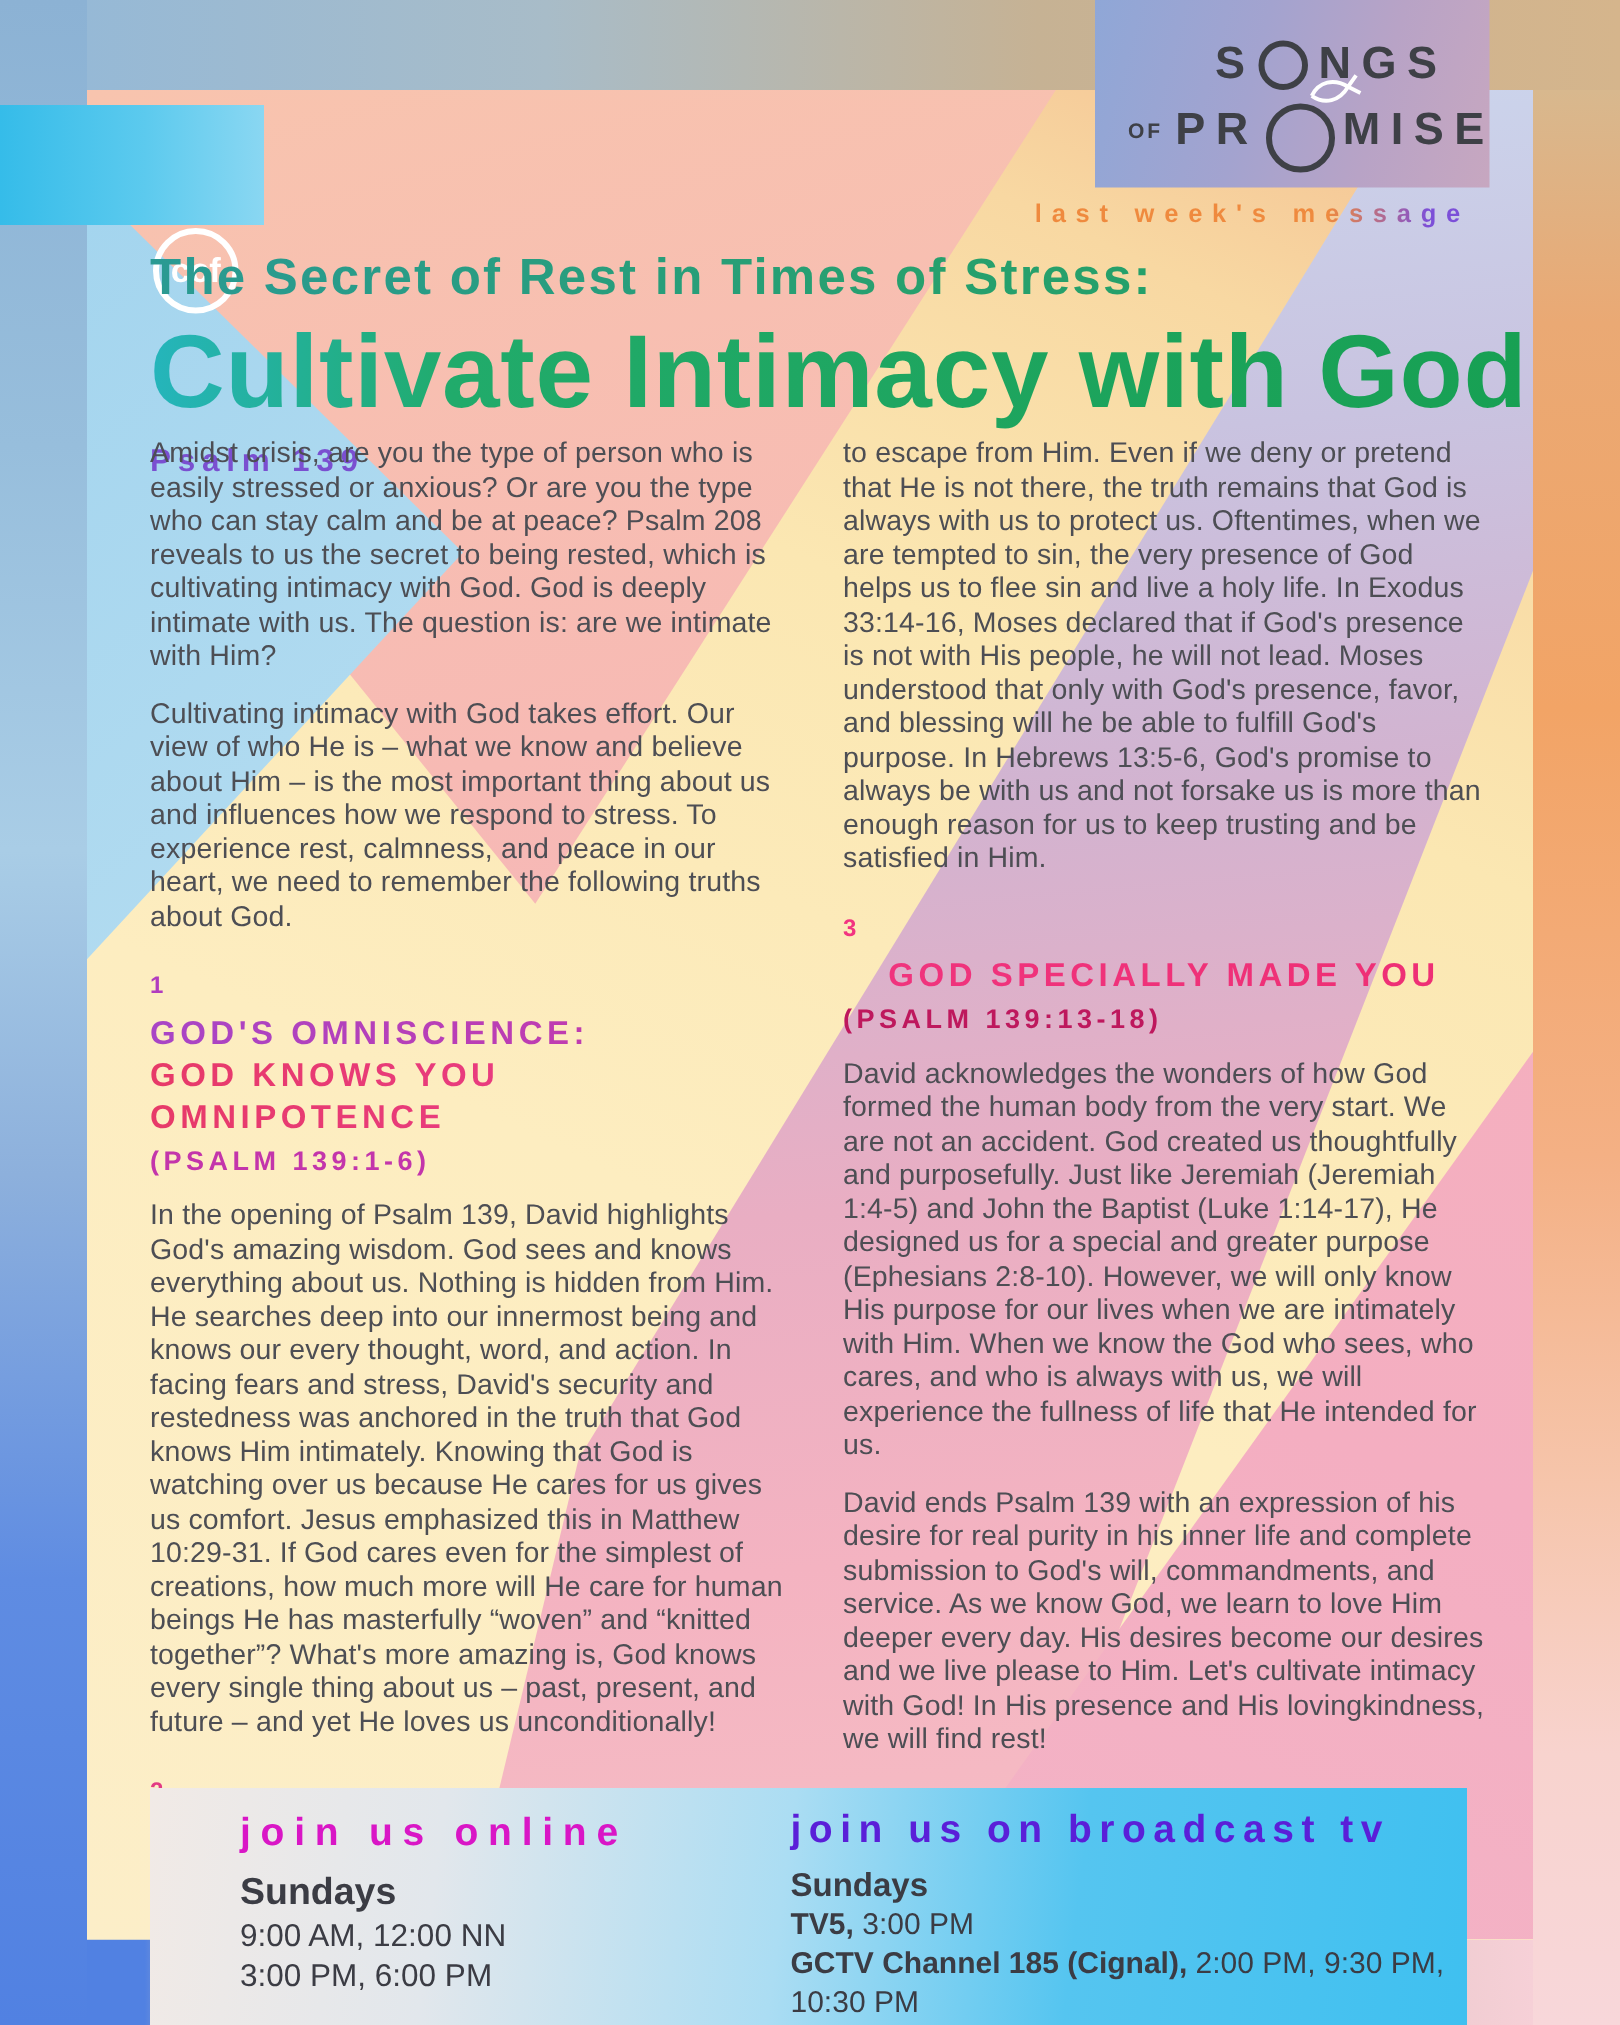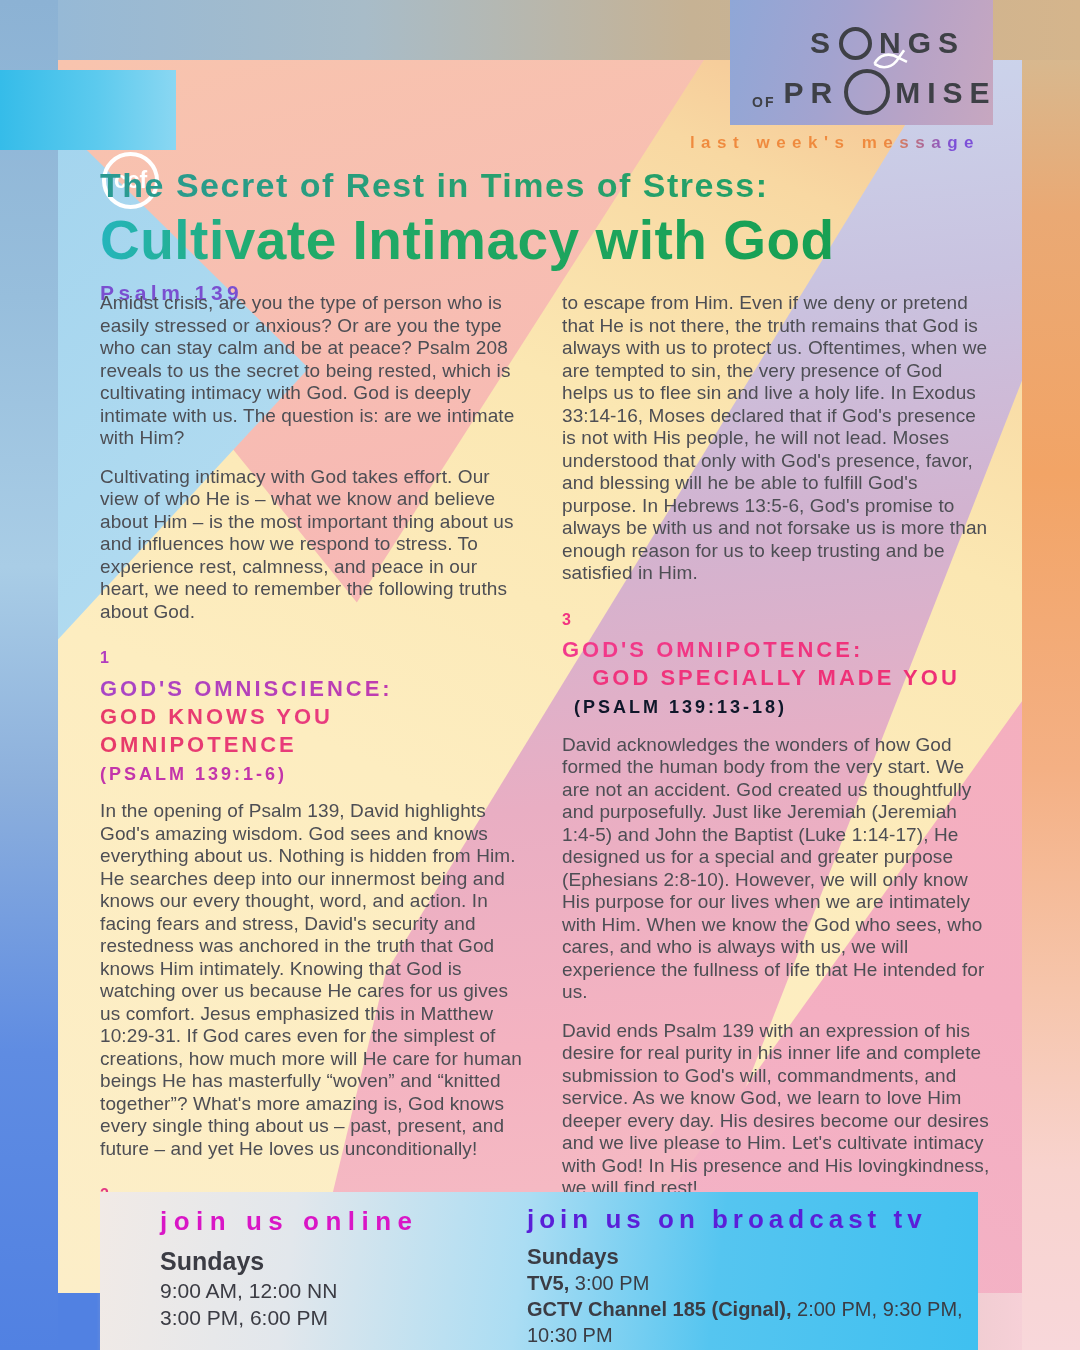--- a/index.html
+++ b/index.html
@@ -34,38 +34,38 @@
     background:linear-gradient(90deg,#35bce9 0%,#5ccaee 55%,#8ad7f2 100%);}
   .ccf-circle{position:absolute;left:102px;top:82px;width:49px;height:49px;border:4px solid #fff;
     border-radius:50%;display:flex;align-items:center;justify-content:center;}
   .ccf-circle span{color:#fff;font-size:23px;font-weight:700;}
 
   
   .songs-box{position:absolute;left:730px;top:0;width:263px;height:125px;color:#3e4046;
     background:linear-gradient(105deg,#8fa7d7 0%,#a3a3cf 40%,#b8a3c6 70%,#c7a7c0 100%);}
   .songs-l1{position:absolute;left:80px;top:26px;display:flex;align-items:center;
     font-size:30px;font-weight:700;letter-spacing:7px;}
-  .songs-l2{position:absolute;left:22px;top:64px;display:flex;align-items:flex-end;
+  .songs-l2{position:absolute;left:22px;top:64px;display:flex;align-items:center;
     font-size:30px;font-weight:700;letter-spacing:7px;}
   .of{font-size:14px;letter-spacing:2px;margin-right:8px;font-weight:700;}
   .circle-o-sm{width:25px;height:25px;border:4px solid #3e4046;border-radius:50%;margin:0 7px 0 2px;}
   .circle-o-lg{width:38px;height:38px;border:4.5px solid #3e4046;border-radius:50%;margin:0 5px;position:relative;top:5px;}
   .fish{position:absolute;left:142px;top:50px;transform:rotate(-14deg);}
 
   
   .gtext{-webkit-background-clip:text;background-clip:text;color:transparent;}
   .tagline{position:absolute;left:300px;top:133px;width:680px;text-align:right;
     font-size:17px;font-weight:700;letter-spacing:6.5px;
     background-image:linear-gradient(90deg,#ef8a3e 0%,#ef8a3e 86%,#7c4fd8 96%,#7c4fd8 100%);}
 
   
   .title{position:absolute;left:100px;top:166px;}
   .title-eyebrow{font-size:34px;font-weight:700;letter-spacing:1.5px;
     background-image:linear-gradient(90deg,#2a9a93 0%,#27a06e 55%,#22a064 100%);}
-  .title-main{font-size:55px;font-weight:800;margin-top:3px;letter-spacing:0.5px;
+  .title-main{font-size:69px;font-weight:800;margin-top:3px;letter-spacing:0.5px;
     background-image:linear-gradient(90deg,#25b5bc 0%,#21ab6b 22%,#1ea55f 60%,#17a053 100%);}
   .title-ref{margin-top:9px;font-size:21px;font-weight:700;letter-spacing:4.5px;
     background-image:linear-gradient(90deg,#7a4fd0 0%,#7a4fd0 82%,#e23a84 93%,#e23a84 100%);}
 
   
   .col{position:absolute;top:292px;width:428px;color:#4d4e54;font-size:19px;line-height:22.5px;letter-spacing:0.1px;}
   .col-left{left:100px;}
   .col-right{left:562px;}
   .col p{margin:0 0 16px 0;}
   .sec{margin-top:24px;}
@@ -76,21 +76,21 @@
   .s1a{background-image:linear-gradient(90deg,#a845c6,#cb37a5);}
   .s1b{background-image:linear-gradient(90deg,#e73a68,#ea3d92);}
   .s1r{color:#c335ab;}
   .s2n{color:#e23a85;}
   .s2a{background-image:linear-gradient(90deg,#ee4884,#dd2cba);}
   .s2b{background-image:linear-gradient(90deg,#e8356a,#d12cbd);}
   .s2r{color:#ee3f92;}
   .s3n{color:#f23381;}
   .s3a{background-image:linear-gradient(90deg,#f23a8c,#ee2f74);}
   .s3b{background-image:linear-gradient(90deg,#f0347e,#ee2f74);text-align:center;}
-  .s3r{color:#0f172a;margin-left:12px;}
+  .s3r{color:#be185d;}
 
   
   .footer{position:absolute;left:100px;top:1192px;width:878px;height:158px;color:#3b3c44;
     background:linear-gradient(97deg,#f1eae6 0%,#e2e7ec 22%,#abddf3 48%,#55c5f0 70%,#3fc0f0 100%);}
   .fo{position:absolute;left:60px;top:14px;}
   .fo-h{font-size:26px;font-weight:800;letter-spacing:6.5px;color:#d916c6;}
   .fo-day{margin-top:10px;font-size:25px;font-weight:700;}
   .fo-t{font-size:21px;margin-top:3px;}
   .socials{position:absolute;left:218px;top:52px;}
   .soc-row{display:flex;align-items:center;margin-bottom:9px;}
@@ -171,21 +171,20 @@
       <div class="sec-t s2b gtext">GOD IS ALWAYS WITH YOU</div>
       <div class="sec-ref s2r">(PSALM 139:1-6)</div>
     </div>
     <p>God not just sees everything; He is always present and near to us. There is no place where we can run</p>
   </div>
 
   <div class="col col-right">
     <p>to escape from Him. Even if we deny or pretend that He is not there, the truth remains that God is always with us to protect us. Oftentimes, when we are tempted to sin, the very presence of God helps us to flee sin and live a holy life. In Exodus 33:14-16, Moses declared that if God's presence is not with His people, he will not lead. Moses understood that only with God's presence, favor, and blessing will he be able to fulfill God's purpose. In Hebrews 13:5-6, God's promise to always be with us and not forsake us is more than enough reason for us to keep trusting and be satisfied in Him.</p>
     <div class="sec">
       <div class="sec-num s3n">3</div>
-      <div class="sec-t s3a gtext">GOD'S OMNIPOTENCE:</div>
       <div class="sec-t s3b gtext">GOD SPECIALLY MADE YOU</div>
       <div class="sec-ref s3r">(PSALM 139:13-18)</div>
     </div>
     <p>David acknowledges the wonders of how God formed the human body from the very start. We are not an accident. God created us thoughtfully and purposefully. Just like Jeremiah (Jeremiah 1:4-5) and John the Baptist (Luke 1:14-17), He designed us for a special and greater purpose (Ephesians 2:8-10). However, we will only know His purpose for our lives when we are intimately with Him. When we know the God who sees, who cares, and who is always with us, we will experience the fullness of life that He intended for us.</p>
     <p>David ends Psalm 139 with an expression of his desire for real purity in his inner life and complete submission to God's will, commandments, and service. As we know God, we learn to love Him deeper every day. His desires become our desires and we live please to Him. Let's cultivate intimacy with God! In His presence and His lovingkindness, we will find rest!</p>
   </div>
 
   <div class="footer">
     <div class="fo">
       <div class="fo-h">join us online</div>

